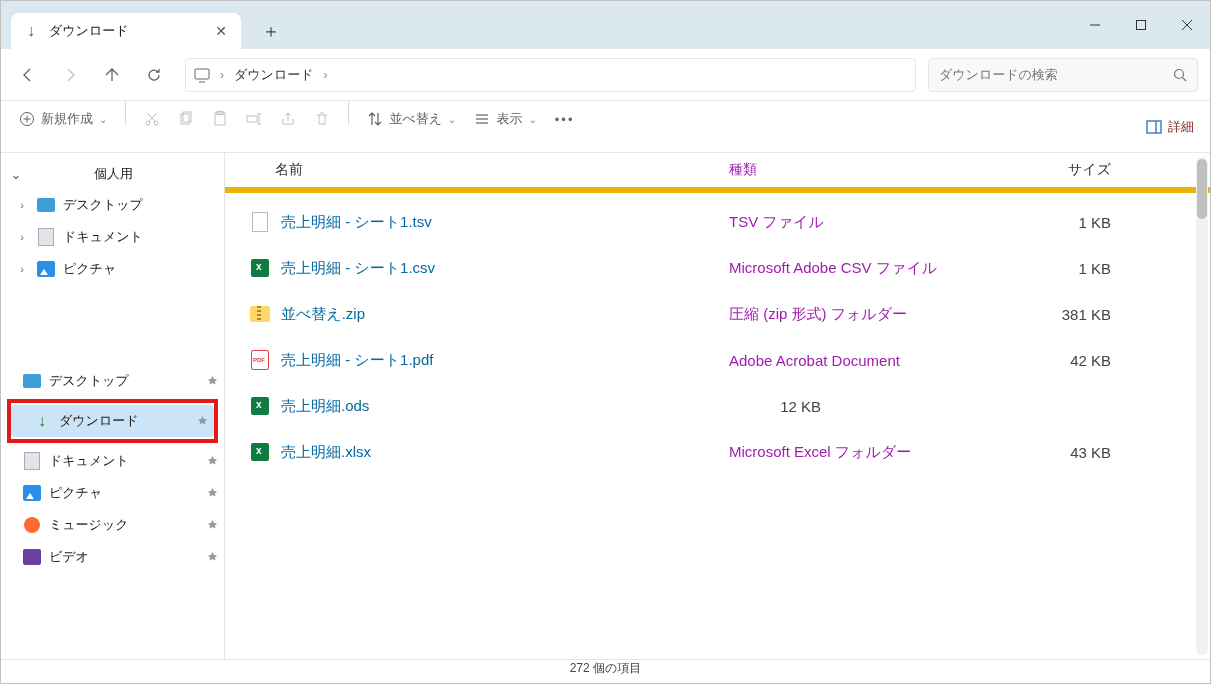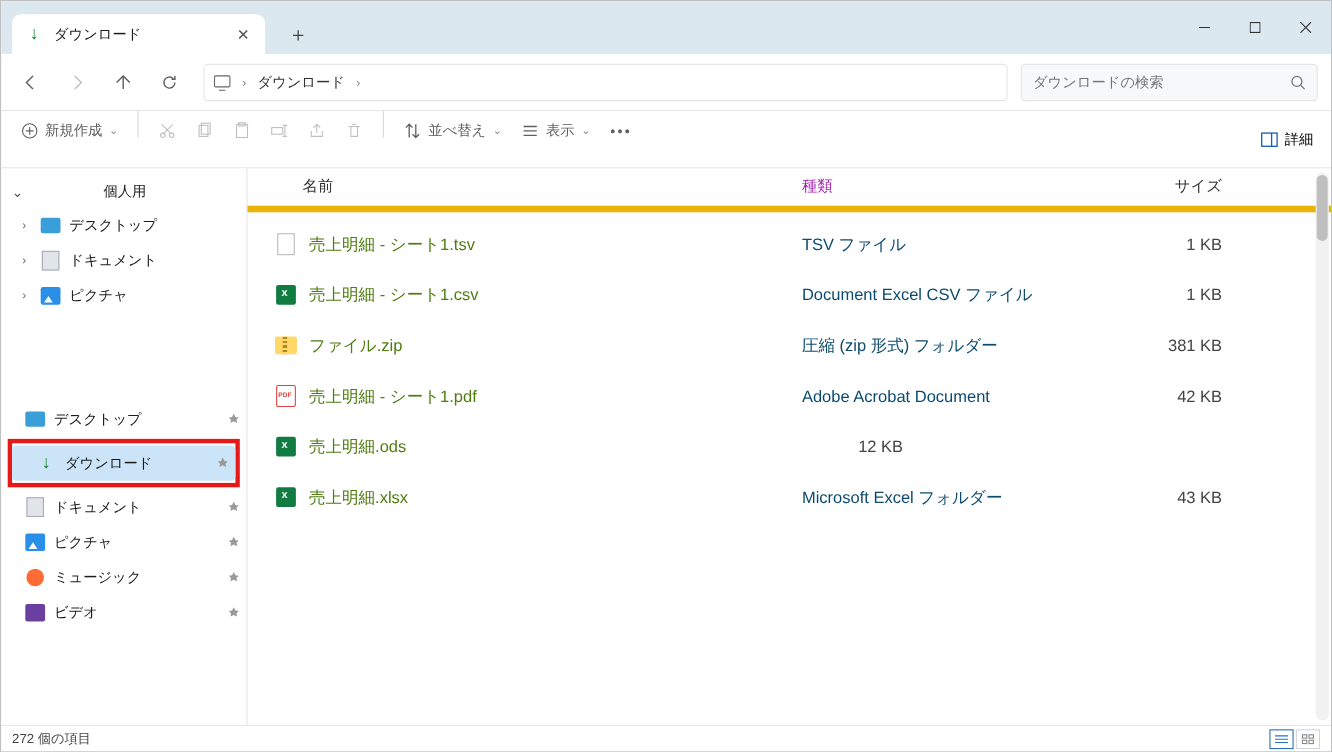--- a/index.html
+++ b/index.html
@@ -28,21 +28,21 @@
   .searchbox input { border:none; outline:none; background:transparent; flex:1; font-size:13px;}
   .searchbox .search-icon { color:#777; }
   
   
   .toolbar { height: 52px; display:flex; padding: 0 10px; gap: 2px; border-bottom: 1px solid #e6e6e6;}
   .tb-btn { height:36px; padding: 0 8px; display:flex; align-items:center; gap:6px; border-radius:4px; color:#606060; font-size:13px;}
   .tb-btn .chev { font-size:10px; color:#888;}
   .tb-sep { width:1px; height:24px; background:#d8d8d8; margin: 0 8px;}
   .tb-btn.disabled { color:#c0c0c0;}
   .tb-spacer { flex:1;}
-  .tb-btn-right { display:flex; align-items:center; gap:6px; color:#000000; font-size:13px; padding:0 6px;}
+  .tb-btn-right { display:flex; align-items:center; gap:6px; color:#7f1d1d; font-size:13px; padding:0 6px;}
   
   
   .main { display:flex; height: calc(100% - 48px - 52px - 52px - 24px);}
   
   
   .sidebar { width: 224px; border-right:1px solid #e5e5e5; padding: 6px 0; overflow:hidden; display:flex; flex-direction:column;}
   .sb-header { display:flex; align-items:center; height:30px; padding: 0 8px; gap:8px; font-size:13px;}
   .sb-header .chev { color:#555; width:14px; text-align:center;}
   .sb-header-title { flex:1; text-align:center; padding-right:20px;}
   .sb-tree { padding-left: 8px;}
@@ -58,28 +58,28 @@
   
   
   .filearea { flex:1; position:relative;}
   .columns { display:flex; height:40px; align-items:center; border-bottom:6px solid #eab308; padding: 0 24px;}
   .col-name { width: 480px; font-size:14px; color:#333; padding-left: 26px;}
   .col-type { width: 290px; font-size:14px; color:#a21caf;}
   .col-size { width: 100px; font-size:14px; color:#333; text-align:right; padding-right:8px;}
   .rows { padding: 6px 24px;}
   .row { display:flex; align-items:center; height:46px;}
   .row .ficon { width:22px; height:22px; margin-right:10px; display:flex; align-items:center; justify-content:center;}
-  .row .fname { width: 448px; font-size:15px; color:#4d7c0f;}
-  .row .ftype { width: 290px; font-size:15px; color:#0c4a6e;}
+  .row .fname { width: 448px; font-size:15px; color:#0369a1;}
+  .row .ftype { width: 290px; font-size:15px; color:#a21caf;}
   .row .fsize { width: 100px; font-size:15px; color:#444; text-align:right; padding-right:8px;}
   .vscroll { position:absolute; right:2px; top:4px; width:12px; height: calc(100% - 8px); background:#f1f1f1; border-radius:6px;}
   .vscroll .thumb { position:absolute; left:1px; right:1px; top:2px; height:60px; background:#bfbfbf; border-radius:5px;}
   
   
-  .statusbar { height:24px; border-top:1px solid #e6e6e6; display:flex; align-items:center; padding: 0 10px; font-size:12px; color:#444; gap:8px;}
+  .statusbar { height:24px; border-top:1px solid #e6e6e6; display:flex; align-items:center; padding: 0 10px; font-size:12px; color:#444; gap:8px;flex-direction:column;}
   .statusbar .right { margin-left:auto; display:flex; gap:2px;}
   .view-btn { width:22px; height:18px; border:1px solid #cfd6dd; display:flex; align-items:center; justify-content:center; color:#2a6fbf;}
   .view-btn.active { border-color:#2a6fbf;}
   
   
   svg { display:block; }
   
   
   .ic-blank { border:1px solid #bbb; width:16px; height:20px; background:#fff;}
   .ic-xls { width:18px; height:18px; background:#107c41; border-radius:2px; position:relative;}
@@ -364,28 +364,28 @@
           </span>
           <span class="fname">売上明細 - シート1.tsv</span>
           <span class="ftype">TSV ファイル</span>
           <span class="fsize">1 KB</span>
         </div>
         <div class="row">
           <span class="ficon">
             <span class="ic-xls"></span>
           </span>
           <span class="fname">売上明細 - シート1.csv</span>
-          <span class="ftype">Document Excel CSV ファイル</span>
+          <span class="ftype">Microsoft Adobe CSV ファイル</span>
           <span class="fsize">1 KB</span>
         </div>
         <div class="row">
           <span class="ficon">
             <span class="ic-zip"></span>
           </span>
-          <span class="fname">ファイル.zip</span>
+          <span class="fname">並べ替え.zip</span>
           <span class="ftype">圧縮 (zip 形式) フォルダー</span>
           <span class="fsize">381 KB</span>
         </div>
         <div class="row">
           <span class="ficon">
             <span class="ic-pdf"></span>
           </span>
           <span class="fname">売上明細 - シート1.pdf</span>
           <span class="ftype">Adobe Acrobat Document</span>
           <span class="fsize">42 KB</span>

